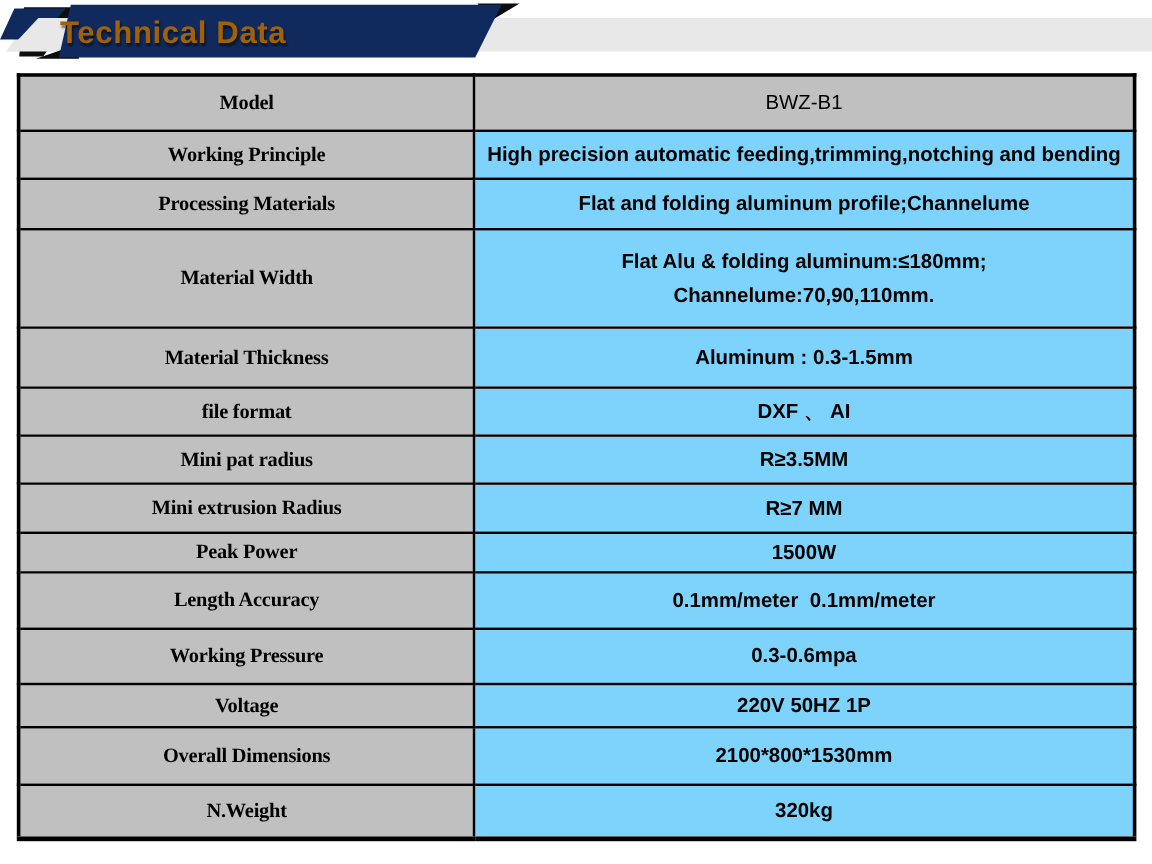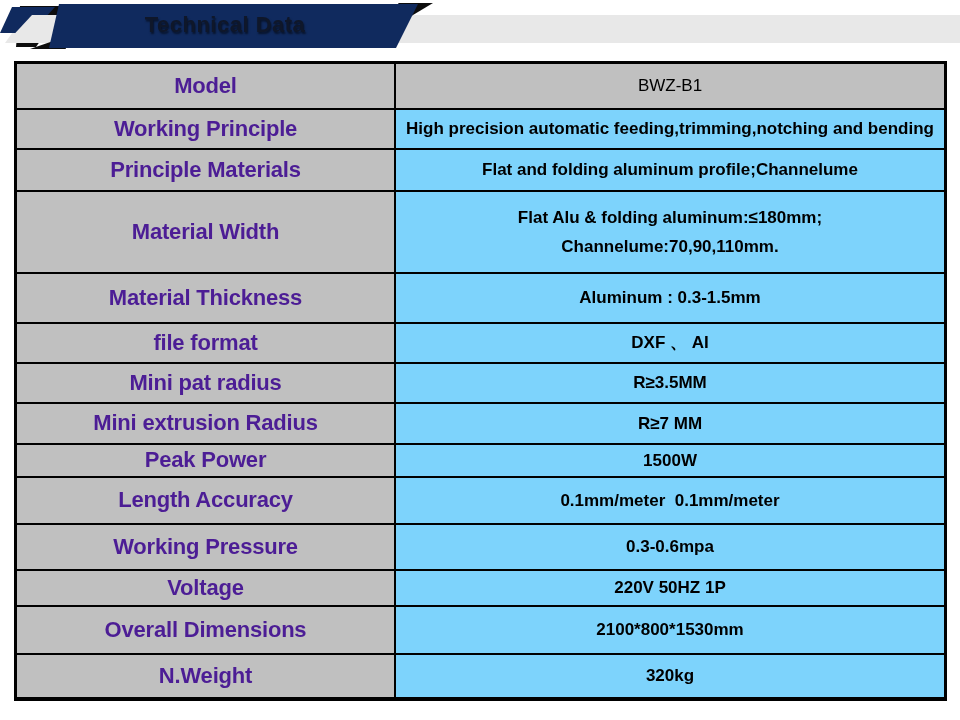--- a/index.html
+++ b/index.html
@@ -8,22 +8,22 @@
     background:#ffffff;
     position:relative;
     font-family:"Liberation Sans","DejaVu Sans",sans-serif;
     overflow:hidden;
   }
   
   .banner-wrap{position:absolute;left:0;top:0;width:960px;height:58px;}
   .banner-svg{position:absolute;left:0;top:0;}
   .banner-title{
     position:absolute;left:50px;top:12px;width:350px;
-    text-align:center;
-    color:#0f172a;font-size:22px;font-weight:bold;
+    text-align:left;
+    color:#a16207;font-size:26px;font-weight:bold;
     letter-spacing:0.5px;
     text-shadow:1px 2px 2px rgba(0,0,0,0.55);
   }
   
   table.spec{
     position:absolute;left:14px;top:61px;
     width:933px;
     border-collapse:collapse;
     table-layout:fixed;
     background:#ffffff;
@@ -34,23 +34,24 @@
     vertical-align:middle;
     text-align:center;
     overflow:hidden;
   }
   table.spec{border:3px solid #000;}
   table.spec tr:last-child td{border-bottom-width:4px;}
   td.label{
     width:365px;
     background:#c0c0c0;
     font-weight:bold;
-    font-size:22px;
-    color:#4c1d95;
+    font-size:17px;
+    color:#000000;
     letter-spacing:-0.2px;
+    font-family:Liberation Serif, serif;
   }
   td.value{
     background:#7dd3fc;
     font-size:17px;
     color:#000000;
     font-weight:bold;
   }
   tr.header-row td.value{background:#c0c0c0;font-weight:normal;}
   .value-line{line-height:29px;white-space:pre-wrap;}
   tr:nth-child(1){height:46px}
@@ -99,21 +100,21 @@
           <div class="value-line">BWZ-B1</div>
         </td>
   </tr>
       <tr>
     <td class="label">Working Principle</td>
     <td class="value">
           <div class="value-line">High precision automatic feeding,trimming,notching and bending</div>
         </td>
   </tr>
       <tr>
-    <td class="label">Principle Materials</td>
+    <td class="label">Processing Materials</td>
     <td class="value">
           <div class="value-line">Flat and folding aluminum profile;Channelume</div>
         </td>
   </tr>
       <tr>
     <td class="label">Material Width</td>
     <td class="value">
           <div class="value-line">Flat Alu &amp; folding aluminum:≤180mm;</div>
           <div class="value-line">Channelume:70,90,110mm.</div>
         </td>

